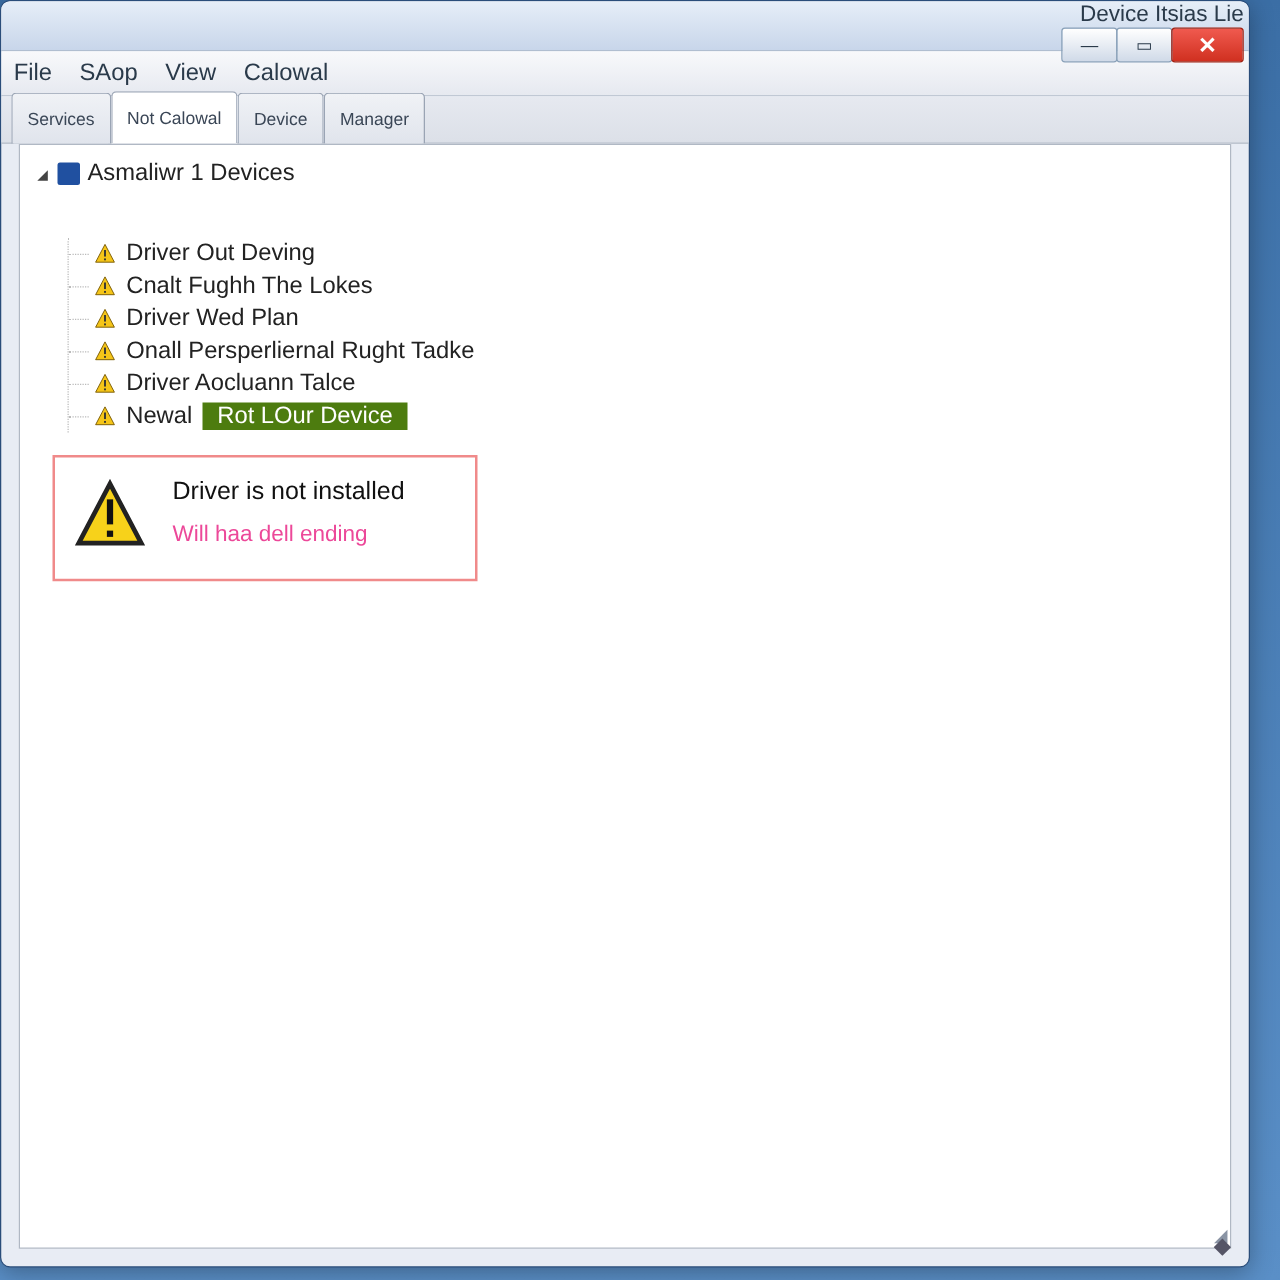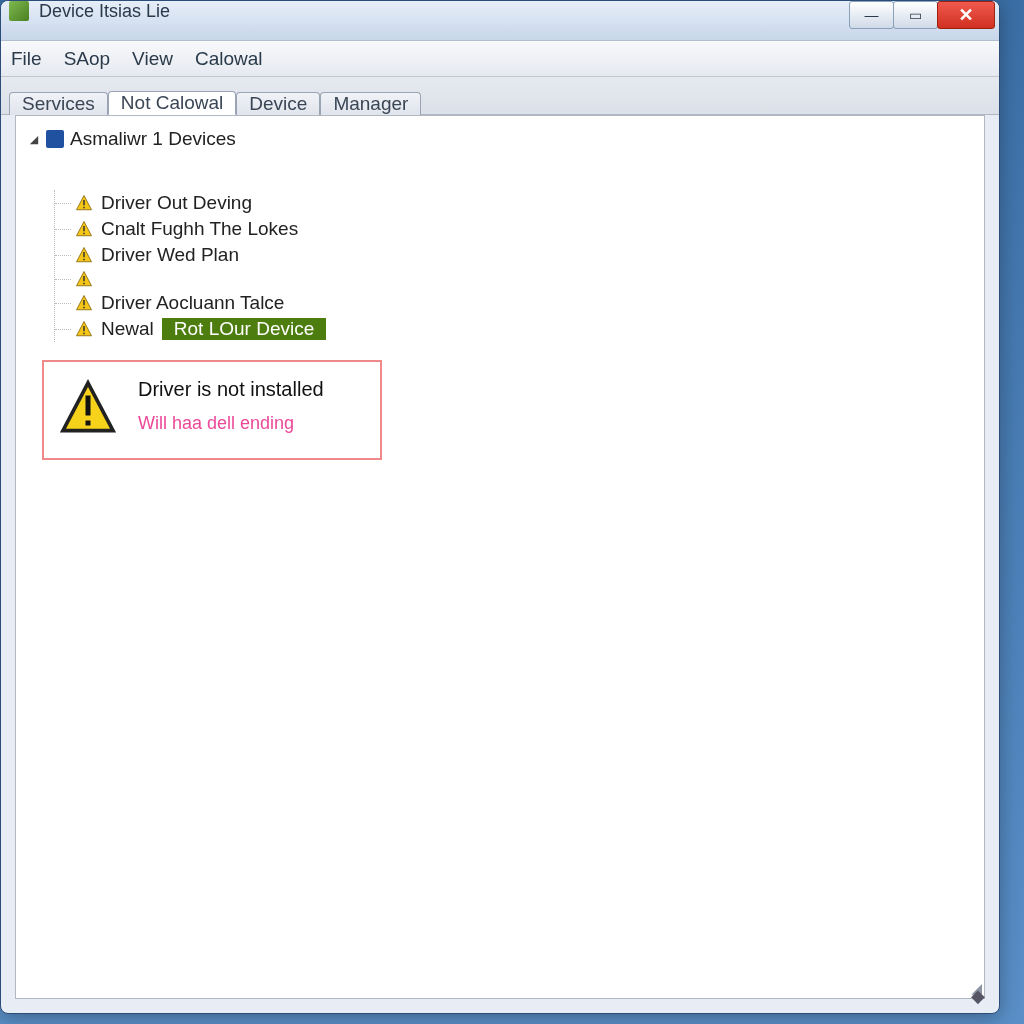--- a/index.html
+++ b/index.html
@@ -19,23 +19,24 @@
     background: #e8ecf4;
     border: 1px solid #2a4d7a;
     border-radius: 8px;
     box-shadow: 0 4px 20px rgba(0,0,0,0.3);
     overflow: hidden;
   }
   .titlebar {
     height: 40px;
     background: linear-gradient(180deg, #e6eef8 0%, #c8d6ea 100%);
     display: flex;
-    align-items: flex-start;
+    align-items: flex-end;
     padding: 0 4px 0 8px;
     border-bottom: 1px solid #b0bed0;
+    flex-direction: column;
   }
   .titlebar .app-icon {
     width: 20px; height: 20px;
     background: linear-gradient(135deg, #7fb850 0%, #4a8020 100%);
     border-radius: 2px;
     margin-right: 10px;
   }
   .titlebar .title {
     flex: 1;
     color: #2a3a4a;
@@ -79,27 +80,27 @@
   .menubar span { cursor: default; }
   .tabbar {
     height: 38px;
     background: linear-gradient(180deg, #e6e9f0 0%, #dce0e8 100%);
     display: flex;
     align-items: flex-end;
     padding: 0 8px;
     border-bottom: 1px solid #b0b8c4;
   }
   .tab {
-    padding: 0 12px;
+    padding: 12px 12px;
     background: linear-gradient(180deg, #f0f2f6 0%, #e0e4ec 100%);
     border: 1px solid #9aa4b4;
     border-bottom: none;
     border-radius: 4px 4px 0 0;
     margin-right: 0px;
-    font-size: 19px;
+    font-size: 14px;
     color: #3a4656;
     position: relative;
     top: 1px;
     margin-top: 16px;
   }
   .tab.active {
     background: #ffffff;
     border-bottom: 1px solid #ffffff;
     top: 1px;
   }
@@ -280,20 +281,21 @@
         <span>Driver Wed Plan</span>
       </div>
       <div class="tree-item">
         <span class="warn-icon">
           <svg viewBox="0 0 24 24">
               <polygon points="12,2 22,21 2,21" fill="#f5c518" stroke="#7a5a00" stroke-width="1"></polygon>
               <rect x="11" y="8" width="2" height="7" fill="#333"></rect>
               <rect x="11" y="17" width="2" height="2" fill="#333"></rect>
             </svg>
         </span>
+        <span>Onall Persperliernal Rught Tadke</span>
       </div>
       <div class="tree-item">
         <span class="warn-icon">
           <svg viewBox="0 0 24 24">
               <polygon points="12,2 22,21 2,21" fill="#f5c518" stroke="#7a5a00" stroke-width="1"></polygon>
               <rect x="11" y="8" width="2" height="7" fill="#333"></rect>
               <rect x="11" y="17" width="2" height="2" fill="#333"></rect>
             </svg>
         </span>
         <span>Driver Aocluann Talce</span>

